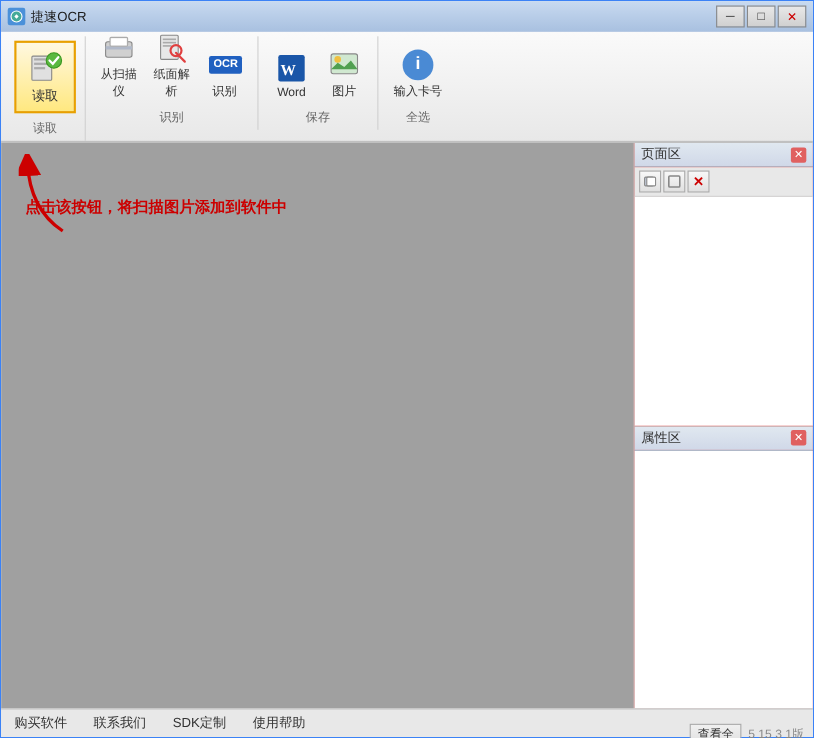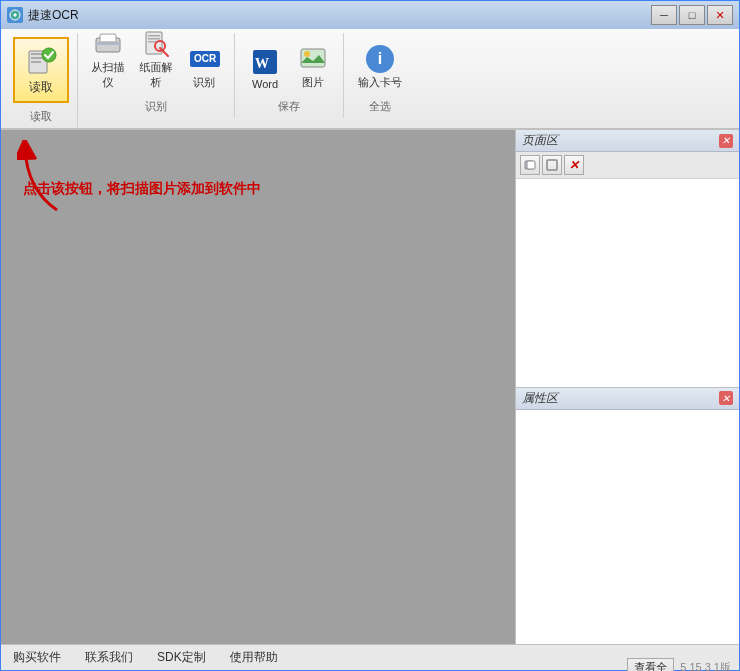--- a/index.html
+++ b/index.html
@@ -195,27 +195,26 @@
       color: #cc0000;
       font-size: 14px;
       font-weight: bold;
       display: flex;
       align-items: center;
       gap: 8px;
     }
 
     
     .right-panels {
-      width: 224px;
+      width: 163px;
       display: flex;
       flex-direction: column;
       background: #ef4444;
       border-left: 1px solid #c0c0c0;
       flex-shrink: 0;
-      font-style: italic;
     }
 
     .panel {
       flex: 1;
       display: flex;
       flex-direction: column;
       border-bottom: 1px solid #c0c0c0;
     }
 
     .panel-header {

